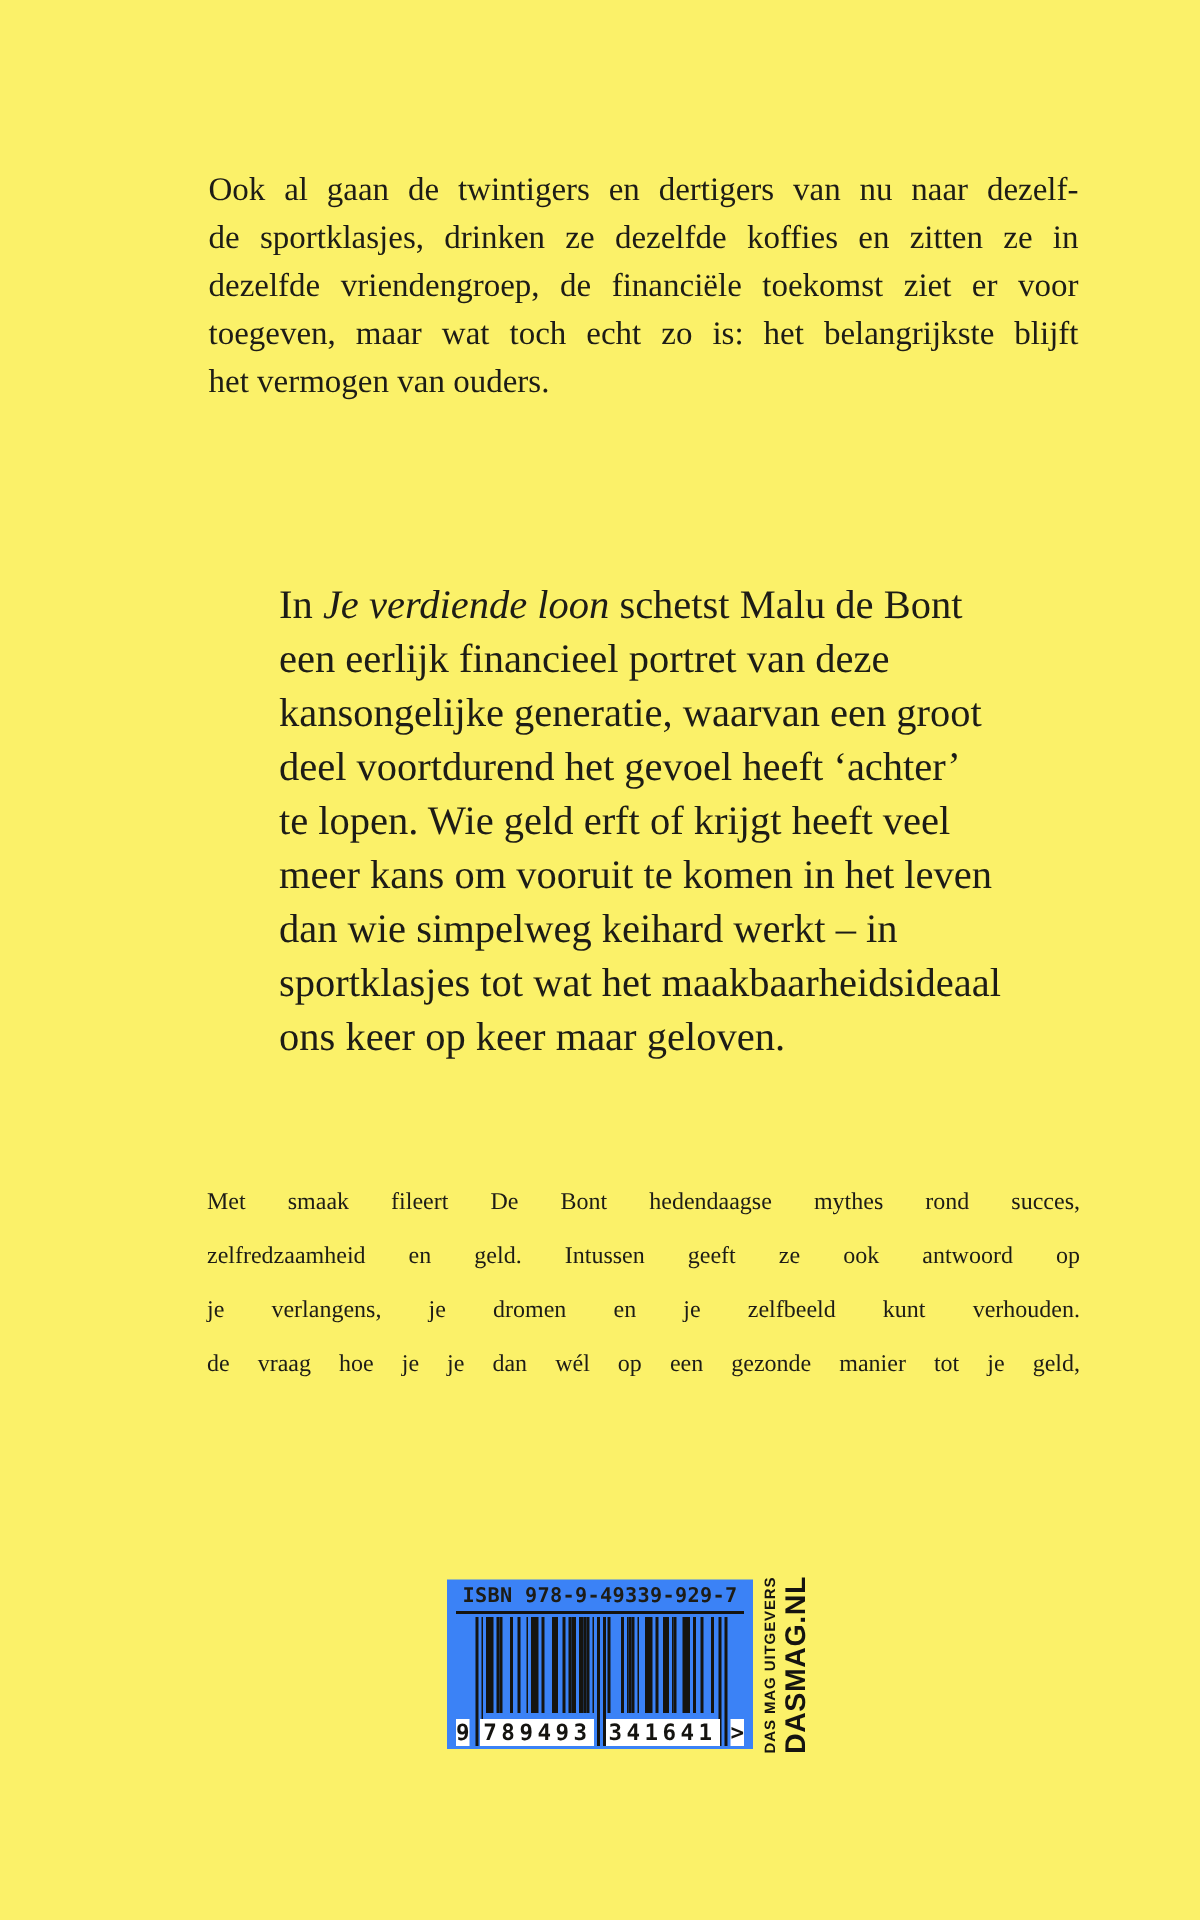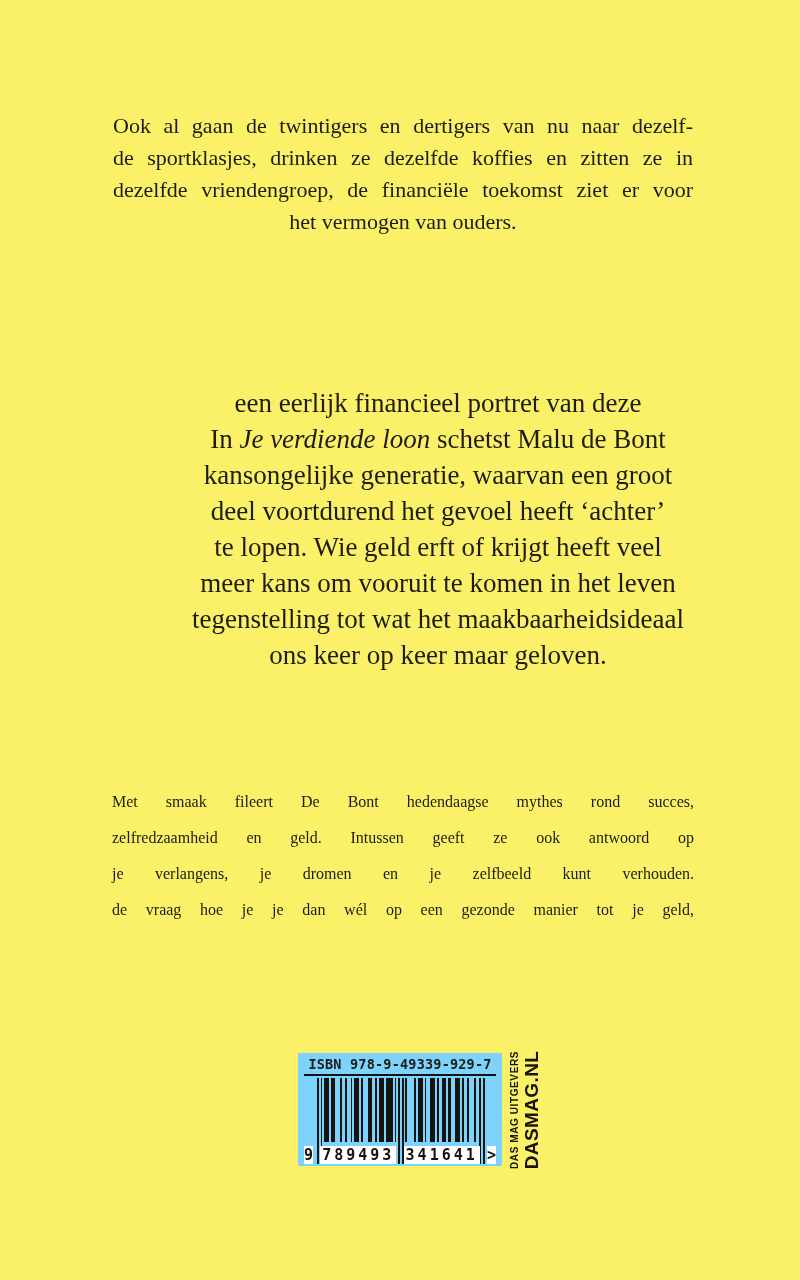--- a/index.html
+++ b/index.html
@@ -5,43 +5,43 @@
   html, body { margin: 0; padding: 0; }
   body {
     width: 800px;
     height: 1280px;
     position: relative;
     overflow: hidden;
     font-family: "Liberation Serif", serif;
   }
   .cover { position: absolute; inset: 0; }
 
-  .para { position: absolute; }
-  .para .line { width: 100%; text-align: center; }
+  .para { position: absolute; margin-left: 26px; }
+  .para .line { width: 100%; }
   .para .line.justify { text-align: justify; text-align-last: justify; }
 
   .p1 {
     left: 113px; top: 110px; width: 580px;
     font-size: 22px; line-height: 32px;
   }
   .p2 {
     left: 160px; top: 385px; width: 556px;
     font-size: 27px; line-height: 36px;
   }
   .p2 .line { white-space: nowrap; }
   .p3 {
     left: 112px; top: 784px; width: 582px;
     font-size: 16px; line-height: 36px;
   }
 
   
   .barcode-box {
     position: absolute; left: 298px; top: 1053px;
     width: 204px; height: 113px;
-    background: #7dd3fc;
+    background: #3b82f6;
     box-sizing: border-box;
     padding: 3px 6px 4px 6px;
   }
   .isbn-row {
     font-family: "DejaVu Sans Mono", monospace;
     font-weight: bold;
     font-size: 13.5px;
     letter-spacing: 0.2px;
     text-align: center;
     white-space: nowrap;
@@ -90,31 +90,33 @@
 </style>
 </head>
 <body style="background: rgb(251, 241, 105); color: rgb(29, 28, 22);">
 
 <div class="cover">
 
   <section class="para p1">
       <div class="line justify">Ook al gaan de twintigers en dertigers van nu naar dezelf-</div>
       <div class="line justify">de sportklasjes, drinken ze dezelfde koffies en zitten ze in</div>
       <div class="line justify">dezelfde vriendengroep, de financiële toekomst ziet er voor</div>
+      <div class="line justify">toegeven, maar wat toch echt zo is: het belangrijkste blijft</div>
       <div class="line">het vermogen van ouders.</div>
     </section>
 
   <section class="para p2">
+      <div class="line">In <i>Je verdiende loon</i> schetst Malu de Bont</div>
       <div class="line">een eerlijk financieel portret van deze</div>
-      <div class="line">In <i>Je verdiende loon</i> schetst Malu de Bont</div>
       <div class="line">kansongelijke generatie, waarvan een groot</div>
       <div class="line">deel voortdurend het gevoel heeft ‘achter’</div>
       <div class="line">te lopen. Wie geld erft of krijgt heeft veel</div>
       <div class="line">meer kans om vooruit te komen in het leven</div>
-      <div class="line">tegenstelling tot wat het maakbaarheidsideaal</div>
+      <div class="line">dan wie simpelweg keihard werkt – in</div>
+      <div class="line">sportklasjes tot wat het maakbaarheidsideaal</div>
       <div class="line">ons keer op keer maar geloven.</div>
     </section>
 
   <section class="para p3">
       <div class="line justify">Met smaak fileert De Bont hedendaagse mythes rond succes,</div>
       <div class="line justify">zelfredzaamheid en geld. Intussen geeft ze ook antwoord op</div>
       <div class="line justify">je verlangens, je dromen en je zelfbeeld kunt verhouden.</div>
       <div class="line justify">de vraag hoe je je dan wél op een gezonde manier tot je geld,</div>
     </section>
 

